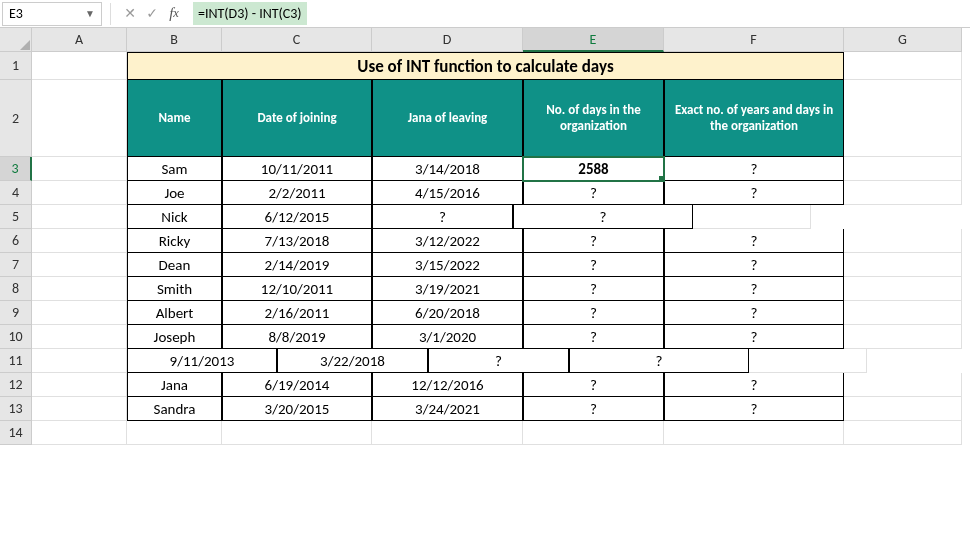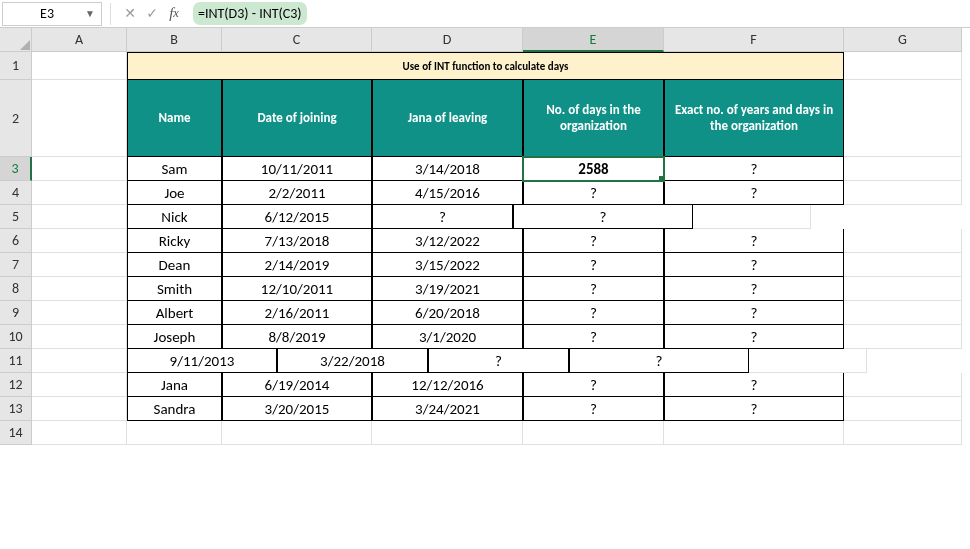--- a/index.html
+++ b/index.html
@@ -1,42 +1,42 @@
 <!DOCTYPE html>
 <html><head>
 <meta charset="utf-8">
 <style>
   * { box-sizing: border-box; margin: 0; padding: 0; }
   body { font-family: Calibri, Arial, sans-serif; font-size: 15px; background: #fff; user-select: none; }
   
   .formula-bar { display: flex; align-items: center; height: 28px; border-bottom: 1px solid #ccc; background: #fff; }
   .name-box { width: 100px; height: 24px; border: 1px solid #ccc; background: #fff; display: flex; align-items: center; padding: 0 6px; margin-left: 2px; font-size: 14px; }
-  .name-box-text { flex: 1; text-align: center; }
+  .name-box-text { flex: 1; }
   .name-box-arrow { color: #666; font-size: 10px; }
   .fb-sep { width: 1px; height: 22px; background: #ddd; margin: 0 8px; }
   .fb-icon { width: 22px; height: 22px; display: flex; align-items: center; justify-content: center; color: #999; font-size: 14px; }
   .fb-icon.fx { color: #555; font-style: italic; font-family: 'Times New Roman', serif; font-size: 15px; }
   .formula-input { flex: 1; padding: 2px 8px; font-size: 14px; color: #000; }
-  .formula-highlight { background: #cce8d1; padding: 3px 5px; border-radius: 7px; }
+  .formula-highlight { background: #cce8d1; padding: 3px 5px; }
   
   .grid-wrap { position: relative; }
   .corner { position: absolute; top: 0; left: 0; width: 32px; height: 24px; background: #e6e6e6; border-right: 1px solid #ccc; border-bottom: 1px solid #ccc; display:flex; align-items:flex-end; justify-content:flex-end; }
   .corner::after { content:''; width:0; height:0; border-left: 10px solid transparent; border-bottom: 10px solid #b0b0b0; margin: 1px; }
   .col-headers { display: flex; margin-left: 32px; height: 24px; }
   .col-h { background: #e6e6e6; border-right: 1px solid #ccc; border-bottom: 1px solid #ccc; display: flex; align-items: center; justify-content: center; font-size: 14px; color: #333; }
   .row-headers { position: absolute; top: 24px; left: 0; width: 32px; }
   .row-h { height: 24px; background: #e6e6e6; border-right: 1px solid #ccc; border-bottom: 1px solid #ccc; display: flex; align-items: center; justify-content: center; font-size: 14px; color: #333; }
   .row-h.sel { background: #d5d5d5; color:#0f7b3e; border-right: 2px solid #217346; }
   .col-h.sel { background: #d5d5d5; color:#0f7b3e; border-bottom: 2px solid #217346; }
   
   .cells { margin-left: 32px; }
   .row { display: flex; height: 24px; }
   .cell { border-right: 1px solid #e0e0e0; border-bottom: 1px solid #e0e0e0; display: flex; align-items: center; justify-content: center; padding: 0 4px; overflow: hidden; white-space: nowrap; background:#fff; }
   
-  .title-cell { background: #fef2cc; font-weight: bold; font-size: 11px; border: 1px solid #000; }
+  .title-cell { background: #fef2cc; font-weight: bold; font-size: 17px; border: 1px solid #000; }
   .hdr-cell { background: #0f9187; color: #fff; font-weight: bold; font-size: 13px; border-left: 1px solid #000; border-right: 1px solid #000; border-bottom: 1px solid #000; text-align: center; line-height: 1.2; padding: 2px 4px; white-space: normal; }
   .data-cell { border: 1px solid #000; border-top: none; font-size: 15px; }
   
   .selected-cell { outline: 2px solid #217346; outline-offset: -1px; font-weight: bold; position: relative; }
   .selected-cell::after { content:''; position:absolute; right:-3px; bottom:-3px; width:6px; height:6px; background:#217346; border:1px solid #fff; }
   
   .wA { width: 95px; }
   .wB { width: 95px; }
   .wC { width: 150px; }
   .wD { width: 151px; }

